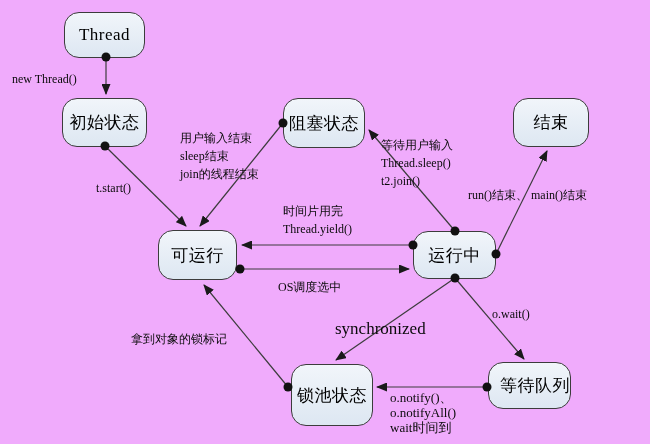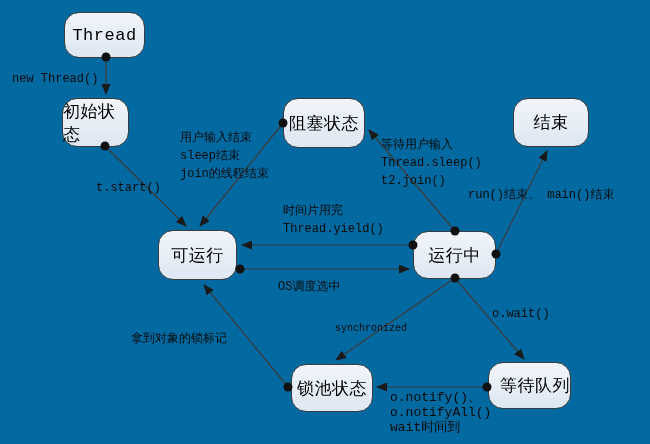--- a/index.html
+++ b/index.html
@@ -1,49 +1,49 @@
 <!DOCTYPE html>
 <html><head>
 <meta charset="utf-8">
 <style>
   html,body{margin:0;padding:0;background:#ffffff;}
   .stage{
-    position:relative;width:650px;height:444px;background:#0369a1;
-    font-family:Liberation Mono, monospace;
+    position:relative;width:650px;height:444px;background:#f0abfc;
+    font-family:Liberation Serif, serif;
     overflow:hidden;color:#000;
   }
   .node{
     position:absolute;box-sizing:border-box;z-index:1;
     border:1.5px solid #3c3c3c;border-radius:15px;
     background:linear-gradient(180deg,#f1f5fa 0%,#dde7f2 100%);
     display:flex;align-items:center;justify-content:center;
     font-size:17px;color:#000;letter-spacing:0.5px;
   }
   svg.connectors{position:absolute;left:0;top:0;z-index:2;pointer-events:none;}
   .elabel{position:absolute;z-index:3;font-size:12px;line-height:18px;white-space:nowrap;color:#0a0a0a;}
   .elabel .ln{display:block;}
   .elabel.tight{font-size:13px;line-height:15px;}
   
   #n-thread    {left:64px; top:12px; width:81px; height:46px;}
-  #n-initial   {left:62px; top:98px; width:67px; height:49px;}
+  #n-initial   {left:62px; top:98px; width:85px; height:49px;}
   #n-blocked   {left:283px;top:98px; width:82px; height:50px;}
   #n-end       {left:513px;top:98px; width:76px; height:49px;}
   #n-runnable  {left:158px;top:230px;width:79px; height:50px;}
   #n-running   {left:413px;top:231px;width:83px; height:48px;}
-  #n-lockpool  {left:291px;top:364px;width:82px; height:48px;}
+  #n-lockpool  {left:291px;top:364px;width:82px; height:62px;}
   #n-waitqueue {left:488px;top:362px;width:83px; height:47px;justify-content:flex-end;}
   
   #l-new-thread {left:12px; top:70px;}
   #l-t-start    {left:96px; top:179px;}
   #l-blk-run    {left:180px;top:129px;}
   #l-run-blk    {left:381px;top:136px;}
   #l-to-end     {left:468px;top:186px;}
   #l-yield      {left:283px;top:202px;}
   #l-os         {left:278px;top:278px;}
-  #l-sync       {left:335px;top:320px;font-size:10px;text-align:center;}
+  #l-sync       {left:335px;top:320px;font-size:17px;text-align:center;}
   #l-owait      {left:492px;top:305px;}
   #l-notify     {left:390px;top:390px;}
   #l-getlock    {left:131px;top:330px;}
 </style>
 </head>
 <body>
 
 <div class="stage">
 
   <div class="node" id="n-thread">

